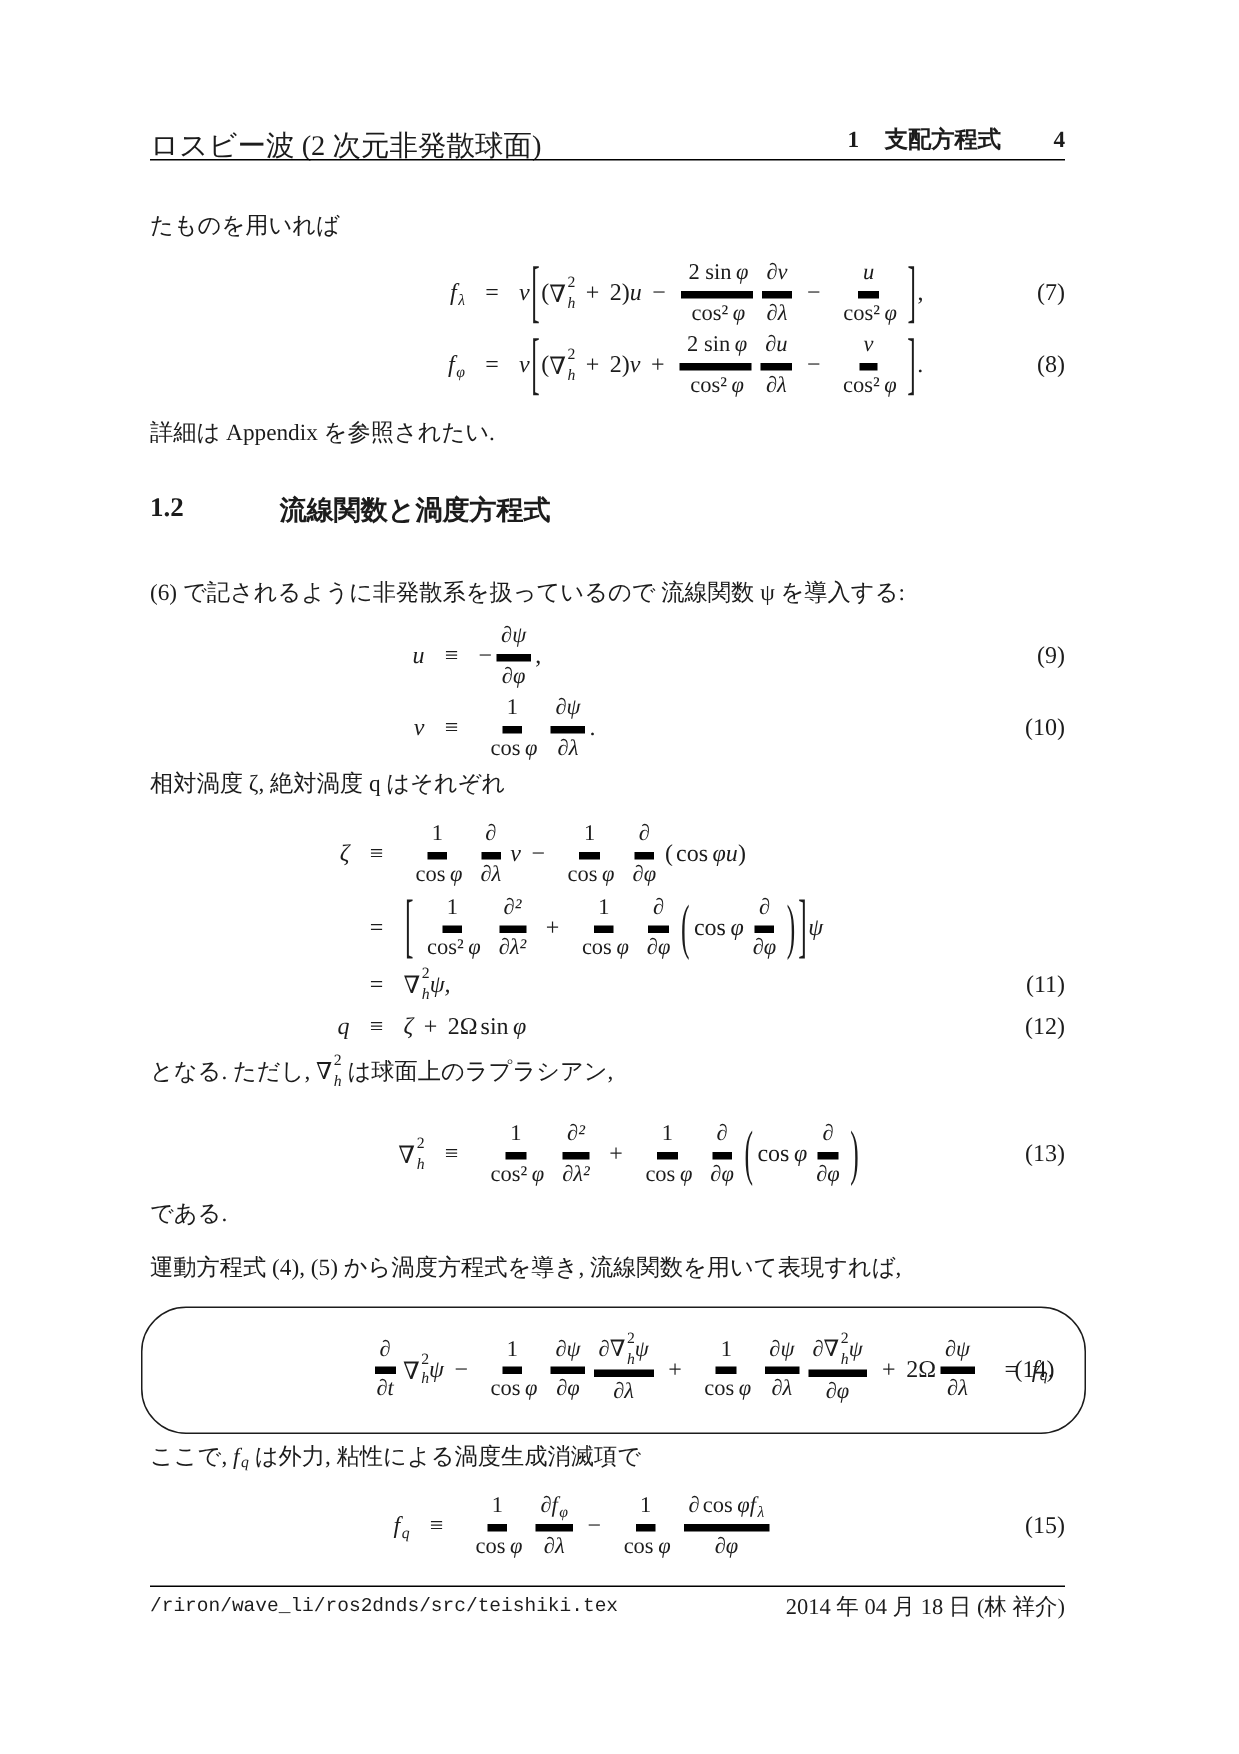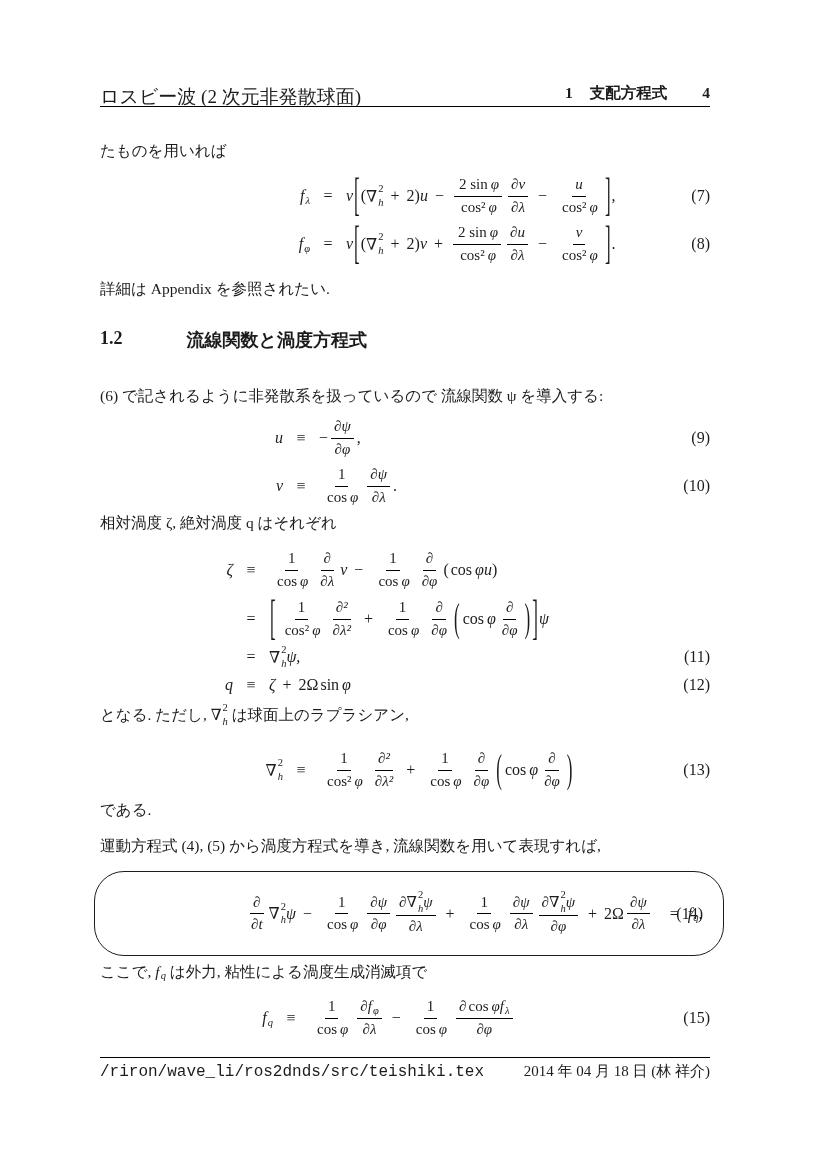--- a/index.html
+++ b/index.html
@@ -6,21 +6,21 @@
   .page{position:relative;width:826px;height:1169px;background:#ffffff;overflow:hidden;
         font-family:"Liberation Serif","DejaVu Serif",serif;color:#1c1c1c;}
   
   .hdr-left{position:absolute;left:100px;top:84px;font-size:19px;}
   .hdr-right{position:absolute;right:116px;top:83px;font-weight:bold;font-size:15.5px;display:flex;align-items:baseline;}
   .hdr-right .hst{margin-left:17px;}
   .hdr-right .hpn{margin-left:35px;}
   .rule{position:absolute;left:100px;width:610px;border-top:1px solid #000;height:0;}
   .hdr-rule{top:106px;}
   .ftr-rule{top:1057px;}
-  .ftr-path{position:absolute;left:100px;top:1063px;font-size:16px;
+  .ftr-path{position:absolute;left:100px;top:1063px;font-size:13px;
             font-family:"Liberation Mono","DejaVu Sans Mono",monospace;}
   .ftr-date{position:absolute;right:116px;top:1062px;font-size:15px;}
   
   .para{position:absolute;left:100px;font-size:15.5px;line-height:1.5;white-space:pre-wrap;}
   .p1{top:139px}.p2{top:277px}.p3{top:384px}.p4{top:511px}
   .p5{top:703px}.p6{top:798px}.p7{top:834px}.p8{top:960px}
   .sect{position:absolute;left:100px;top:328px;font-weight:bold;font-size:18px;display:flex;}
   .sect .stitle{margin-left:64px;}
   
   .eqblock{position:absolute;left:100px;width:610px;}
@@ -43,21 +43,21 @@
   .lhs{display:inline-flex;justify-content:flex-end;align-items:center;width:55px;flex:none;}
   .rel{display:inline-block;width:36px;text-align:center;font-style:normal;flex:none;}
   .rhs{display:inline-flex;align-items:center;}
   .eqnum{position:absolute;right:0;font-style:normal;font-size:16px;}
   .it{font-style:italic}
   .rm{font-style:normal}
   .fn{font-style:normal;margin:0 3px 0 2px}
   .op{font-style:normal;margin:0 7px}
   .fr{display:inline-flex;flex-direction:column;align-items:center;margin:0 3px;vertical-align:middle;}
   .fr .n{display:inline-flex;align-items:center;justify-content:flex-end;padding:0 3px 1px;
-         border-bottom:1px solid #000000;font-size:15px;line-height:1.3;}
+         border-bottom:5px solid #000000;font-size:15px;line-height:1.3;}
   .fr .d{display:inline-flex;align-items:center;justify-content:center;padding:1px 3px 0;
          font-size:15px;line-height:1.3;}
   .scr{display:inline-flex;align-items:center;}
   .ud{display:inline-flex;flex-direction:column;justify-content:center;margin-left:1px;}
   .ud .u{font-size:10.5px;line-height:1;font-style:normal;}
   .ud .dn{font-size:10.5px;line-height:1;font-style:italic;margin-top:3px;}
   .ssub{font-size:10.5px;font-style:italic;transform:translateY(4px);margin-left:1px;}
   .big{display:inline-block;font-size:17px;margin:0 1px;font-style:normal;}
   .spx{display:inline-block;}
 </style>

